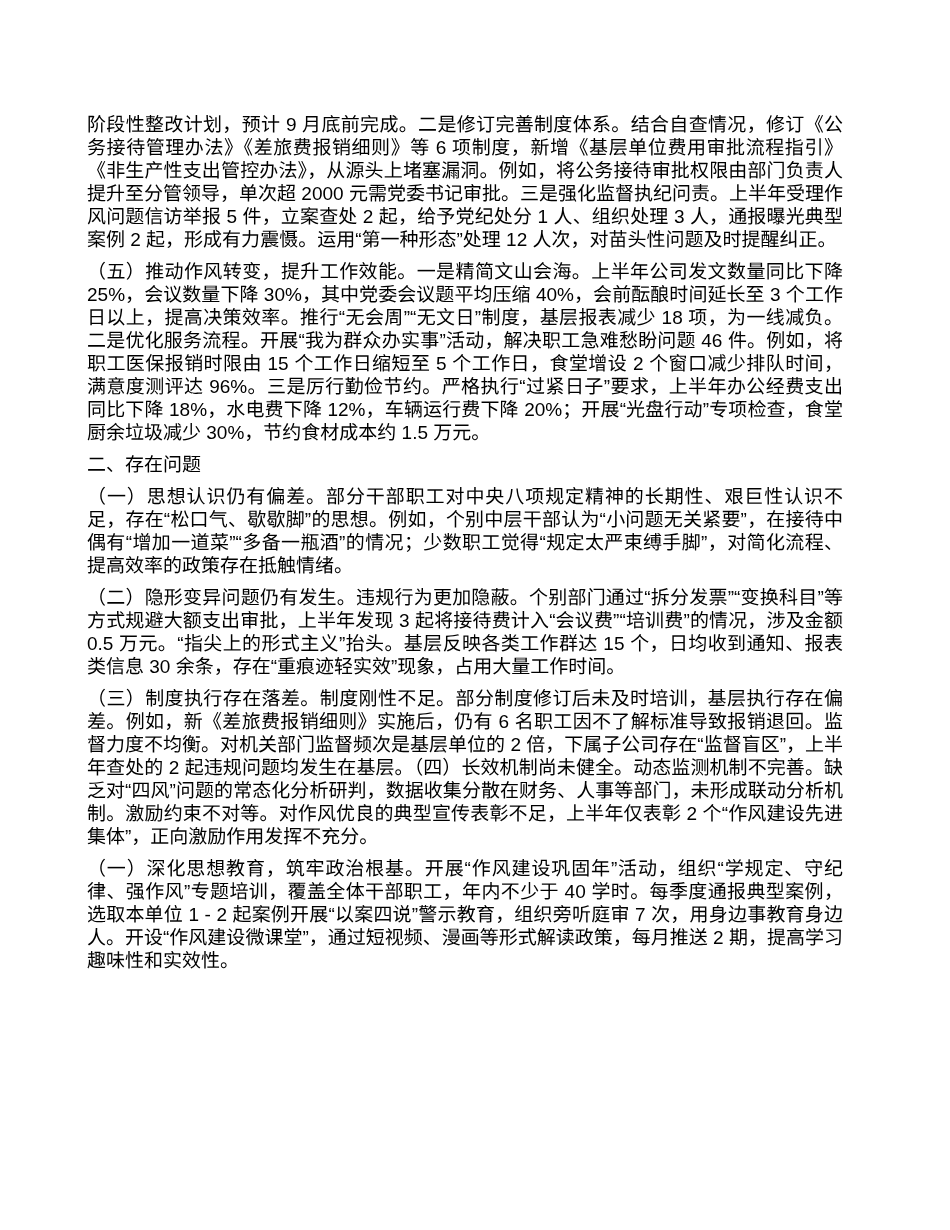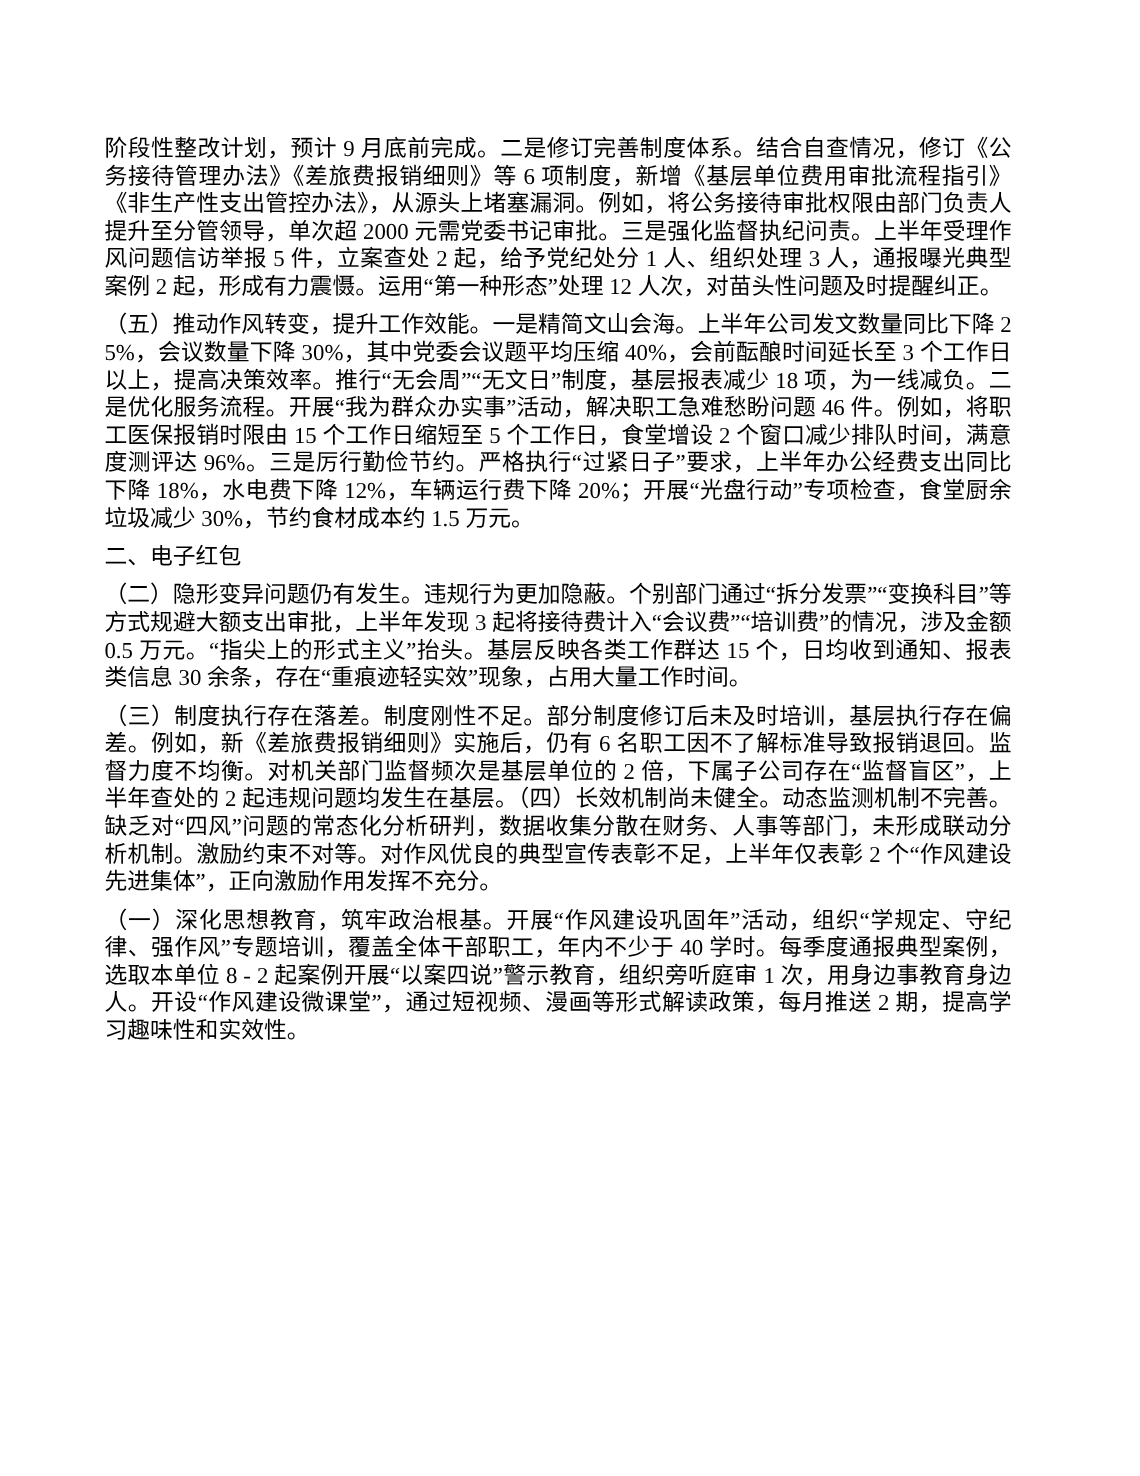--- a/index.html
+++ b/index.html
@@ -14,37 +14,38 @@
     height: 1230px;
     background: #ffffff;
     overflow: hidden;
   }
   .doc-content {
     position: absolute;
     left: 87px;
     top: 113px;
     width: 756px;
     color: #000000;
-    font-family: Liberation Serif, serif;
+    font-family: Liberation Sans, sans-serif;
     font-size: 19px;
     line-height: 23px;
     text-align: justify;
     text-justify: inter-ideograph;
     word-break: break-all;
   }
   .doc-content p {
     margin: 0 0 9px 0;
     padding: 0;
   }
 </style>
 </head>
 <body>
 
 <div class="doc-page">
   <div class="doc-content">
     <p>阶段性整改计划，预计 9 月底前完成。二是修订完善制度体系。结合自查情况，修订《公务接待管理办法》《差旅费报销细则》等 6 项制度，新增《基层单位费用审批流程指引》《非生产性支出管控办法》，从源头上堵塞漏洞。例如，将公务接待审批权限由部门负责人提升至分管领导，单次超 2000 元需党委书记审批。三是强化监督执纪问责。上半年受理作风问题信访举报 5 件，立案查处 2 起，给予党纪处分 1 人、组织处理 3 人，通报曝光典型案例 2 起，形成有力震慑。运用“第一种形态”处理 12 人次，对苗头性问题及时提醒纠正。</p>
     <p>（五）推动作风转变，提升工作效能。一是精简文山会海。上半年公司发文数量同比下降 25%，会议数量下降 30%，其中党委会议题平均压缩 40%，会前酝酿时间延长至 3 个工作日以上，提高决策效率。推行“无会周”“无文日”制度，基层报表减少 18 项，为一线减负。二是优化服务流程。开展“我为群众办实事”活动，解决职工急难愁盼问题 46 件。例如，将职工医保报销时限由 15 个工作日缩短至 5 个工作日，食堂增设 2 个窗口减少排队时间，满意度测评达 96%。三是厉行勤俭节约。严格执行“过紧日子”要求，上半年办公经费支出同比下降 18%，水电费下降 12%，车辆运行费下降 20%；开展“光盘行动”专项检查，食堂厨余垃圾减少 30%，节约食材成本约 1.5 万元。</p>
-    <p>二、电子红包</p>
+    <p>二、存在问题</p>
+    <p>（一）思想认识仍有偏差。部分干部职工对中央八项规定精神的长期性、艰巨性认识不足，存在“松口气、歇歇脚”的思想。例如，个别中层干部认为“小问题无关紧要”，在接待中偶有“增加一道菜”“多备一瓶酒”的情况；少数职工觉得“规定太严束缚手脚”，对简化流程、提高效率的政策存在抵触情绪。</p>
     <p>（二）隐形变异问题仍有发生。违规行为更加隐蔽。个别部门通过“拆分发票”“变换科目”等方式规避大额支出审批，上半年发现 3 起将接待费计入“会议费”“培训费”的情况，涉及金额 0.5 万元。“指尖上的形式主义”抬头。基层反映各类工作群达 15 个，日均收到通知、报表类信息 30 余条，存在“重痕迹轻实效”现象，占用大量工作时间。</p>
     <p>（三）制度执行存在落差。制度刚性不足。部分制度修订后未及时培训，基层执行存在偏差。例如，新《差旅费报销细则》实施后，仍有 6 名职工因不了解标准导致报销退回。监督力度不均衡。对机关部门监督频次是基层单位的 2 倍，下属子公司存在“监督盲区”，上半年查处的 2 起违规问题均发生在基层。（四）长效机制尚未健全。动态监测机制不完善。缺乏对“四风”问题的常态化分析研判，数据收集分散在财务、人事等部门，未形成联动分析机制。激励约束不对等。对作风优良的典型宣传表彰不足，上半年仅表彰 2 个“作风建设先进集体”，正向激励作用发挥不充分。</p>
-    <p>（一）深化思想教育，筑牢政治根基。开展“作风建设巩固年”活动，组织“学规定、守纪律、强作风”专题培训，覆盖全体干部职工，年内不少于 40 学时。每季度通报典型案例，选取本单位 8 - 2 起案例开展“以案四说”警示教育，组织旁听庭审 1 次，用身边事教育身边人。开设“作风建设微课堂”，通过短视频、漫画等形式解读政策，每月推送 2 期，提高学习趣味性和实效性。</p>
+    <p>（一）深化思想教育，筑牢政治根基。开展“作风建设巩固年”活动，组织“学规定、守纪律、强作风”专题培训，覆盖全体干部职工，年内不少于 40 学时。每季度通报典型案例，选取本单位 1 - 2 起案例开展“以案四说”警示教育，组织旁听庭审 7 次，用身边事教育身边人。开设“作风建设微课堂”，通过短视频、漫画等形式解读政策，每月推送 2 期，提高学习趣味性和实效性。</p>
   </div>
 </div>
 
 </body></html>

